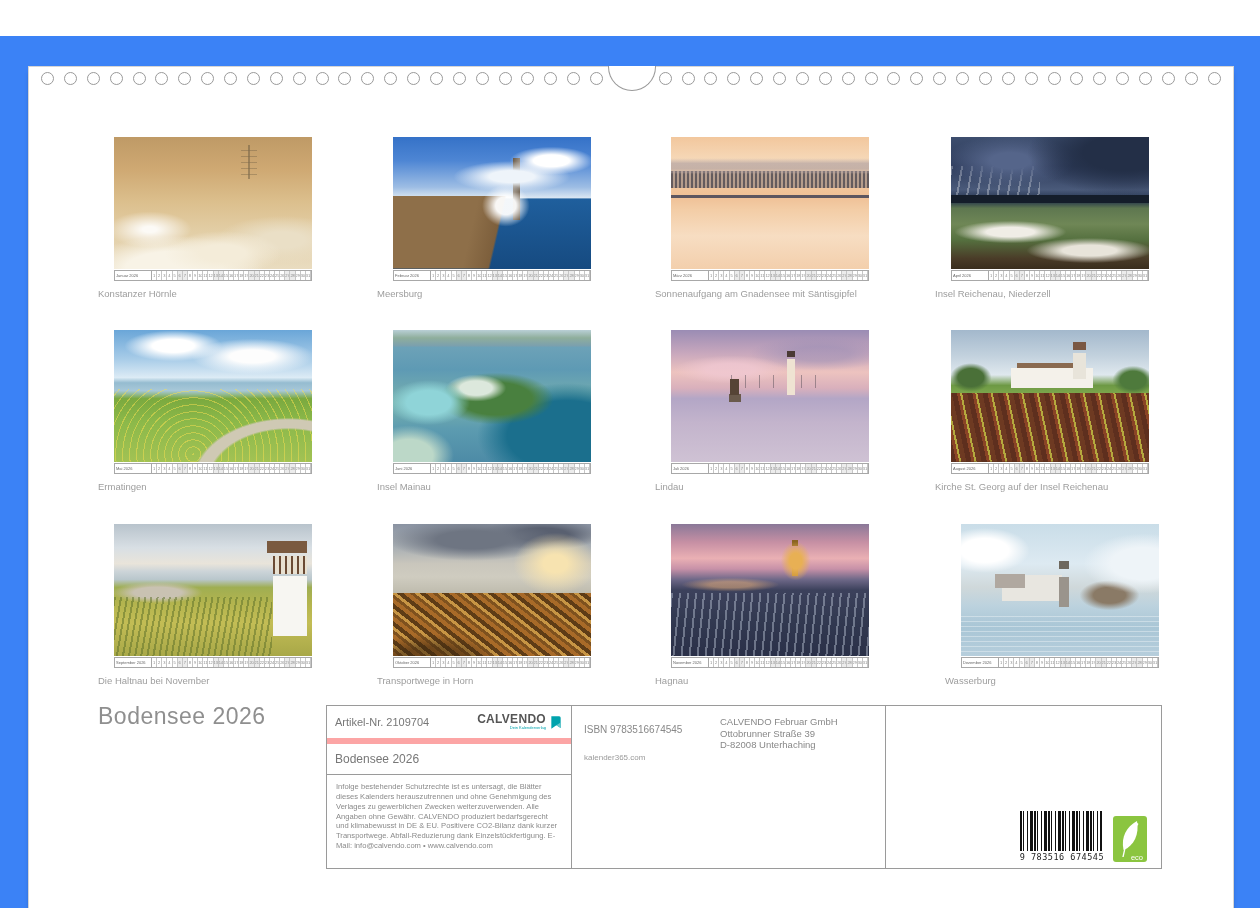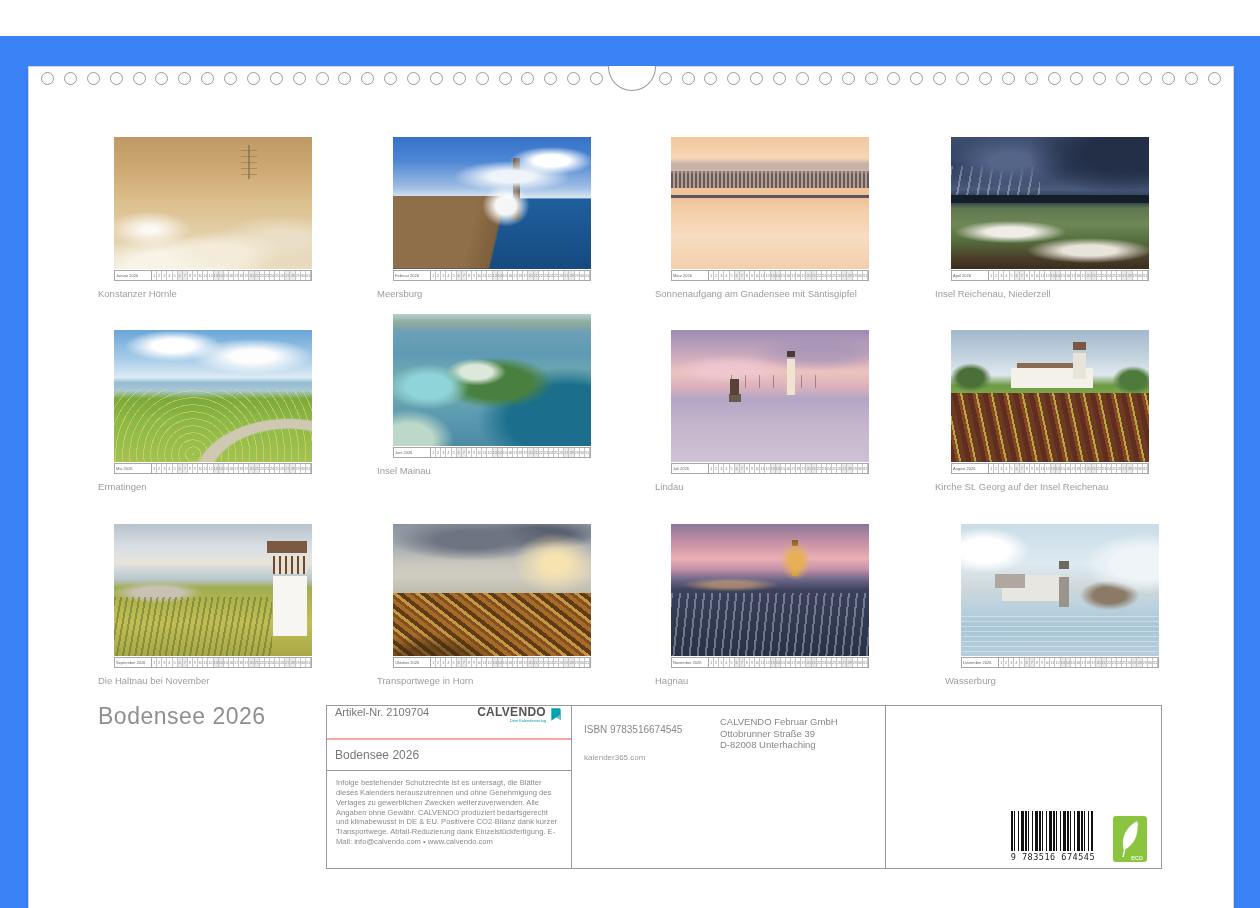--- a/index.html
+++ b/index.html
@@ -121,34 +121,34 @@
     radial-gradient(40px 20px at 75% 54%, #8a7a66 40%, rgba(138,122,102,0) 75%),
     repeating-linear-gradient(180deg,rgba(255,255,255,.35) 0 1px,rgba(0,0,0,0) 1px 5px) no-repeat 0 100%/100% 30%,
     linear-gradient(180deg,#c9dde8 0%,#ddeaf2 30%,#cfd8da 48%,#bcd2de 62%,#a9c6d6 78%,#b6cedc 100%);}
 
   
   .page-title{position:absolute;left:69px;top:636px;font-size:23px;color:#8f8f8f;letter-spacing:.5px;}
   .info-box{position:absolute;left:297px;top:638px;width:836px;height:164px;border:1px solid #9a9a9a;
             display:grid;grid-template-columns:245px 314px 1fr;box-sizing:border-box;background:#fff;}
   .col{position:relative;box-sizing:border-box;}
   .col1,.col2{border-right:1px solid #9a9a9a;}
-  .row-art{height:32px;border-bottom:2px solid #fca5a5;display:flex;justify-content:space-between;
-           align-items:flex-start;padding:0 8px;font-size:11px;color:#777;gap:12px;}
+  .row-art{height:32px;border-bottom:6px solid #fca5a5;display:flex;justify-content:space-between;
+           align-items:center;padding:0 8px;font-size:11px;color:#777;gap:12px;}
   .row-title{height:30px;border-bottom:1px solid #9a9a9a;display:flex;align-items:center;
              padding:0 8px;font-size:12px;color:#777;}
   .row-legal{padding:7px 9px;font-size:7.6px;line-height:1.3;color:#8a8a8a;}
   .logo{display:flex;align-items:center;gap:3px;}
   .logo-text{display:flex;flex-direction:column;align-items:flex-end;}
   .logo-name{font-size:12px;font-weight:bold;color:#555;letter-spacing:.3px;line-height:1;}
   .logo-tag{font-size:4px;color:#00a3ad;line-height:1.4;}
   .logo-mark{width:14px;height:15px;}
   .isbn{position:absolute;left:12px;top:18px;font-size:10px;color:#888;}
   .website{position:absolute;left:12px;top:47px;font-size:8px;color:#9a9a9a;}
   .publisher{position:absolute;left:148px;top:10px;font-size:9.5px;color:#888;line-height:1.22;}
-  .barcode-wrap{position:absolute;right:14px;bottom:6px;display:flex;align-items:flex-end;gap:18px;}
+  .barcode-wrap{position:absolute;right:14px;bottom:6px;display:flex;align-items:flex-end;gap:9px;}
   .bars{width:82px;height:40px;background:
     repeating-linear-gradient(90deg,#111 0 2px,#fff 2px 3px,#111 3px 4px,#fff 4px 7px,#111 7px 8px,#fff 8px 10px,#111 10px 13px,#fff 13px 14px);}
   .digits{font-family:"DejaVu Sans Mono",monospace;font-size:8.5px;color:#222;letter-spacing:.5px;
           text-align:center;margin-top:1px;}
   .eco{width:34px;height:46px;display:block;}
 </style>
 <title>Bodensee 2026</title></head>
 <body>
 
 <div class="canvas">
@@ -404,21 +404,21 @@
               <span class="mini-day">26</span>
               <span class="mini-day">27</span>
               <span class="mini-day">28</span>
               <span class="mini-day">29</span>
               <span class="mini-day">30</span>
               <span class="mini-day">31</span>
             </span>
     </div>
     <figcaption class="caption">Insel Reichenau, Niederzell</figcaption>
   </figure>
-        <figure class="thumb" style="left: 364px; top: 247px;">
+        <figure class="thumb" style="left: 364px; top: 263px;">
     <div class="photo ph6"></div>
     <div class="mini-strip">
       <span class="mini-label">Juni 2026</span>
       <span class="mini-days">
               <span class="mini-day">1</span>
               <span class="mini-day">2</span>
               <span class="mini-day">3</span>
               <span class="mini-day">4</span>
               <span class="mini-day">5</span>
               <span class="mini-day">6</span>

